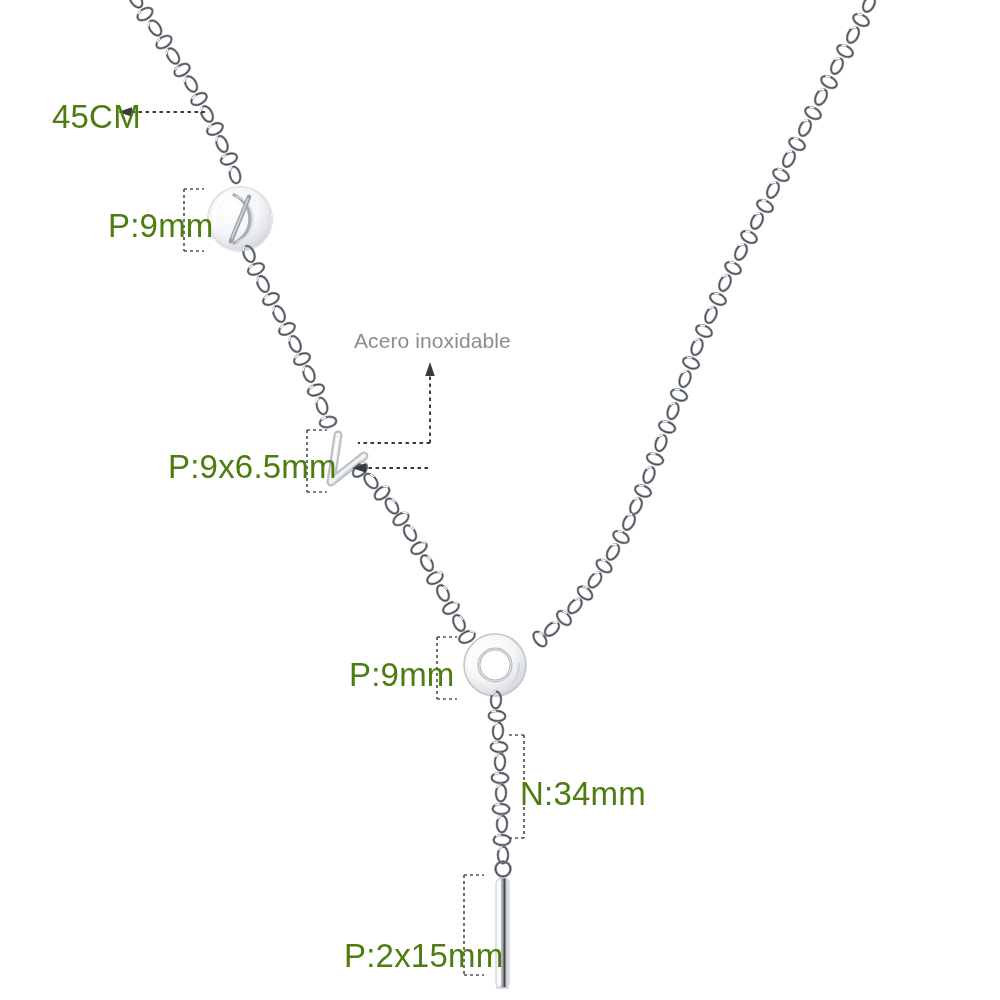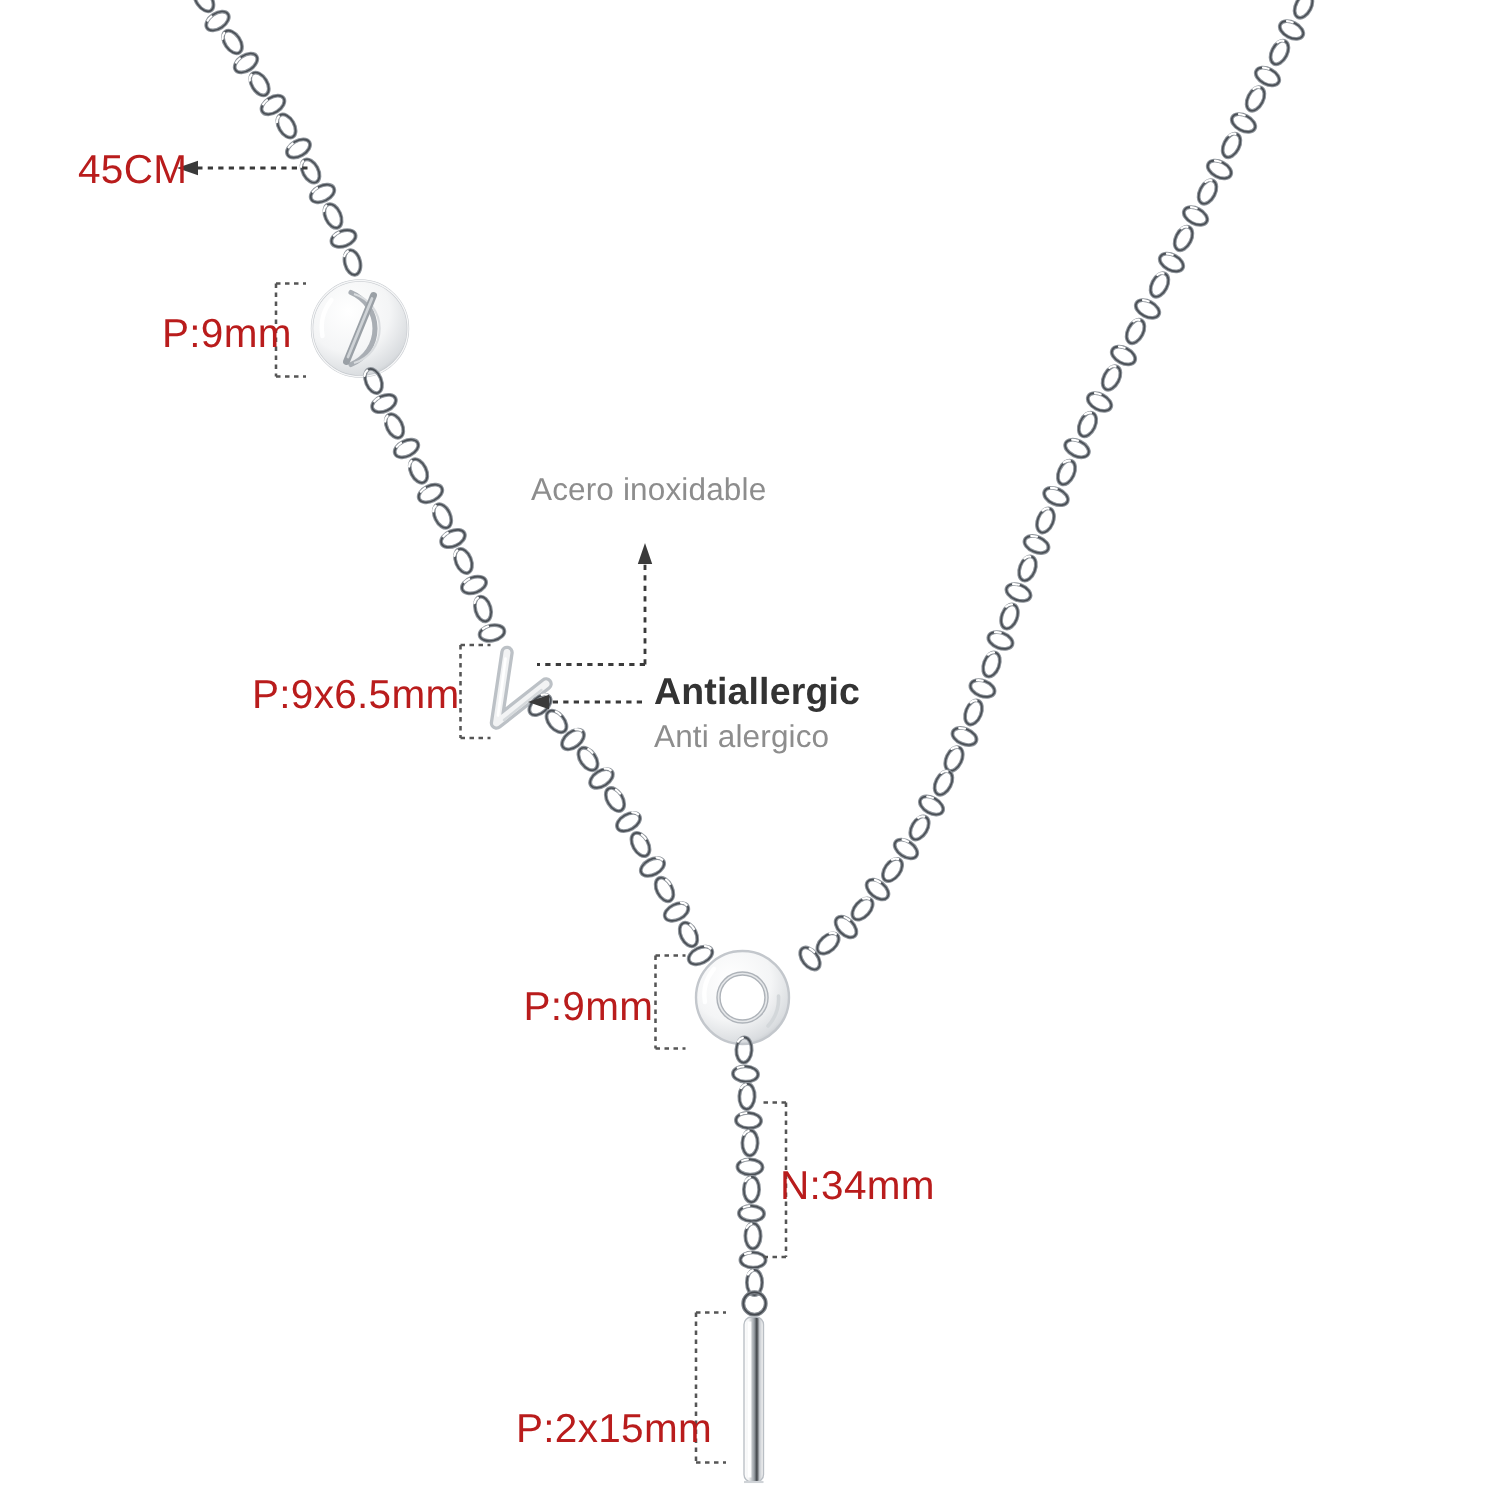--- a/index.html
+++ b/index.html
@@ -22,40 +22,40 @@
     width: 1000px;
     height: 1000px;
   }
   .label {
     position: absolute;
     white-space: nowrap;
     color: #2a2a2a;
     font-family: "Liberation Sans", sans-serif;
   }
   .dim-label {
-    font-size: 27px;
+    font-size: 33px;
     font-weight: 400;
-    color: #b91c1c;
+    color: #4d7c0f;
     letter-spacing: 0.2px;
   }
   .feature-main {
     font-size: 25px;
     font-weight: 700;
     color: #333333;
     letter-spacing: 0.1px;
   }
   .feature-sub {
     font-size: 21px;
     font-weight: 400;
     color: #8d8d8d;
     letter-spacing: 0.1px;
   }
   .feature-block { position: absolute; }
   .feature-block .feature-main { display: block; }
-  .feature-block .feature-sub { display: block; margin-top: 4px; }
+  .feature-block .feature-sub { display: block; margin-top: 18px; }
 </style>
 </head>
 <body>
 
 <div id="stage">
 
   <svg id="artwork" viewBox="0 0 1000 1000">
     <defs>
       <linearGradient id="metalH" x1="0" y1="0" x2="1" y2="0">
         <stop offset="0%" stop-color="#ffffff"></stop>
@@ -473,18 +473,14 @@
   <div class="label dim-label" style="left:349px; top:656px;">P:9mm</div>
 
   <div class="label dim-label" style="left:520px; top:775px;">N:34mm</div>
 
   <div class="label dim-label" style="left:344px; top:937px;">P:2x15mm</div>
 
   <div class="feature-block" style="left:354px; top:311px;">
     <span class="feature-sub">Acero inoxidable</span>
   </div>
 
-  <div class="feature-block" style="left:436px; top:447px;">
-    <span class="feature-main">Antiallergic</span>
-    <span class="feature-sub">Anti alergico</span>
-  </div>
 
 </div>
 
 </body></html>

